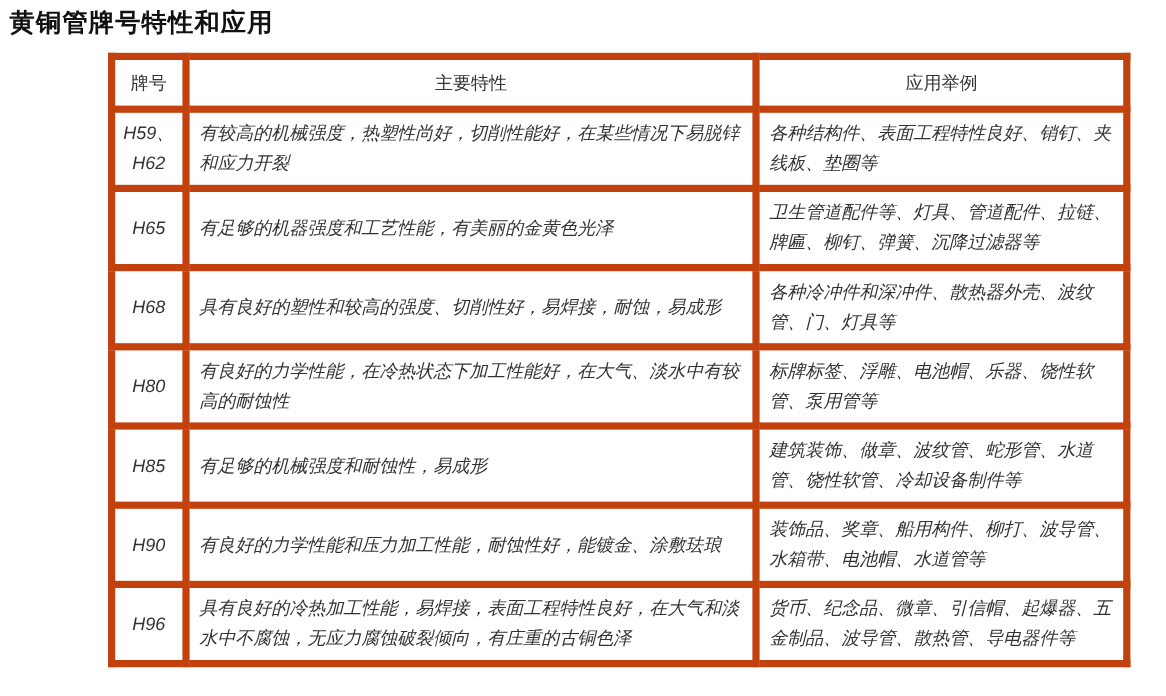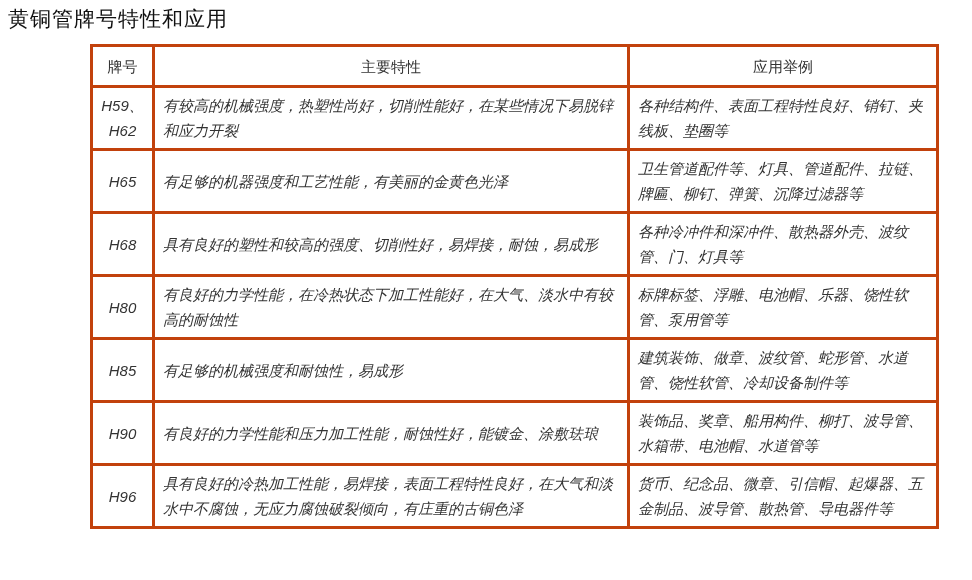--- a/index.html
+++ b/index.html
@@ -3,30 +3,30 @@
 <meta charset="utf-8">
 <style>
   html,body { margin:0; padding:0; }
   body {
     width:972px; height:580px; background:#ffffff;
     font-family:"Liberation Sans","DejaVu Sans",sans-serif;
     color:#333333; overflow:hidden;
   }
   .page-title {
     margin:0; padding:5px 0 0 8px;
-    font-size:21px; font-weight:normal; color:#111111;
+    font-size:21px; font-weight:bold; color:#111111;
     letter-spacing:1px;
   }
   table.grades {
     border-collapse:collapse; table-layout:fixed;
     margin:11px 0 0 90px; width:846px;
     background:#ffffff;
   }
   table.grades th, table.grades td {
-    border:3px solid #c2410c;
+    border:6px solid #c2410c;
     font-size:15px; line-height:25px;
     vertical-align:middle;
     overflow-wrap:break-word;
   }
   table.grades th {
     font-weight:normal; text-align:center;
     height:38px; padding:0 4px; color:#333333;
   }
   table.grades td { padding:5px 8px; text-align:left;font-style:italic; }
   table.grades td.col-grade { text-align:center; padding:5px 3px; }

